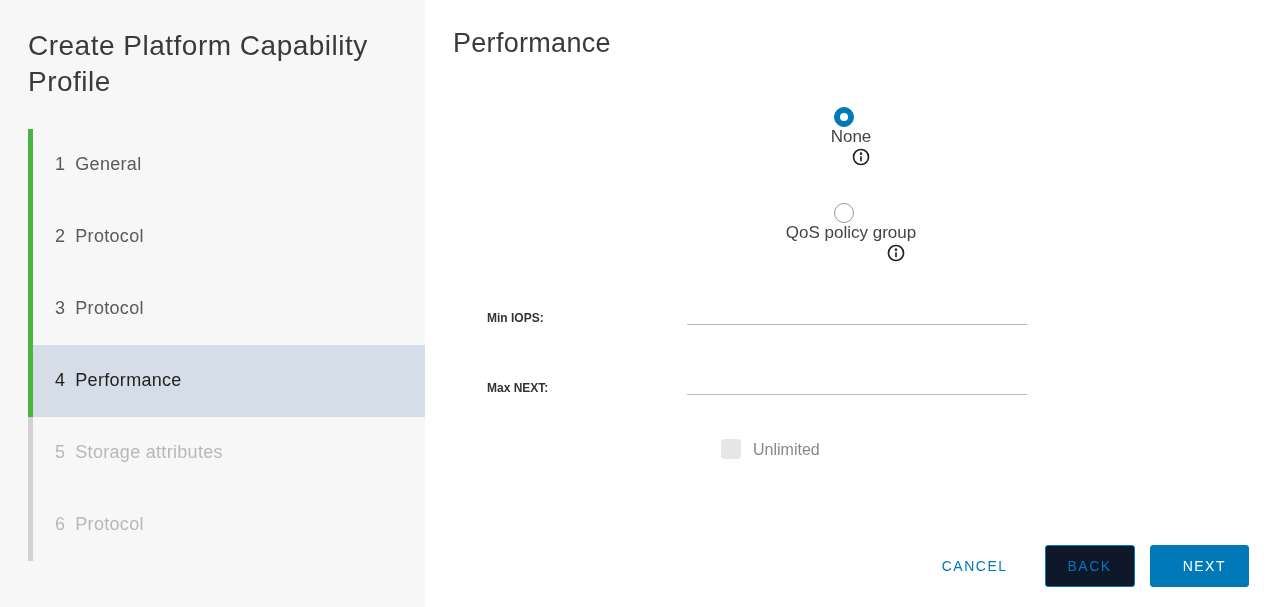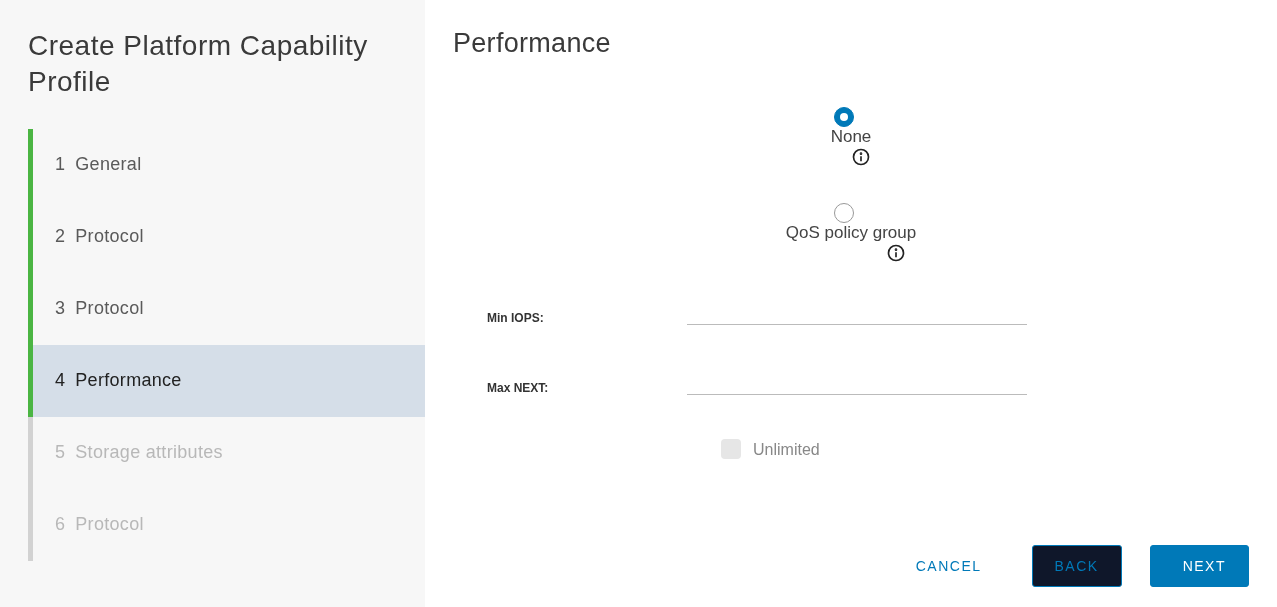--- a/index.html
+++ b/index.html
@@ -158,21 +158,21 @@
       cursor: pointer;
     }
     .checkbox-label {
       font-size: 16px;
       color: #888;
     }
     .footer {
       display: flex;
       justify-content: flex-end;
       align-items: center;
-      gap: 28px;
+      gap: 15px;
       padding-top: 20px;
     }
     .btn {
       font-size: 14px;
       font-weight: 500;
       letter-spacing: 1.5px;
       padding: 12px 22px;
       cursor: pointer;
       border-radius: 3px;
       text-transform: uppercase;

